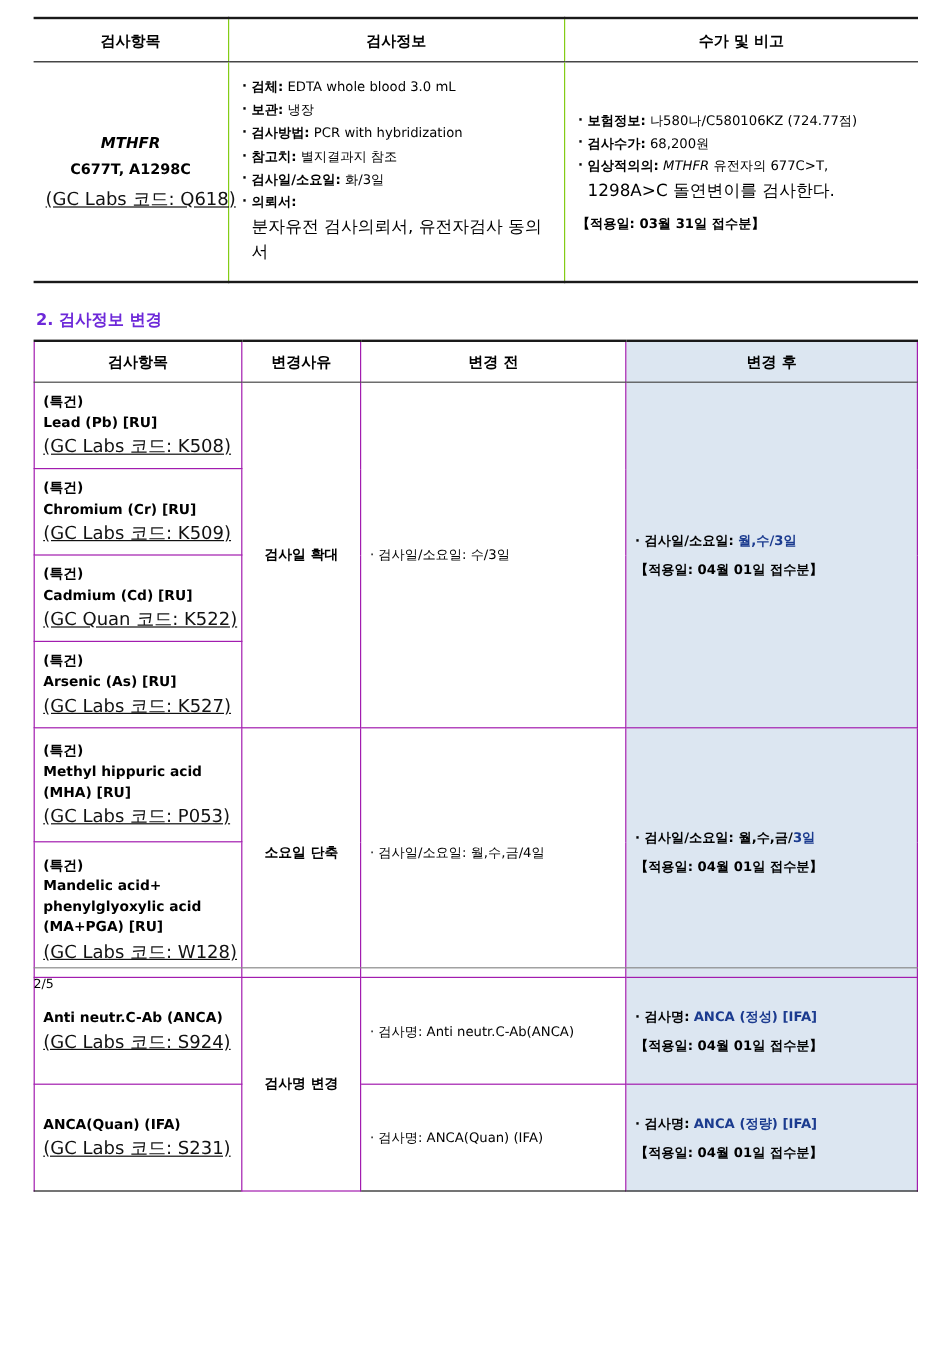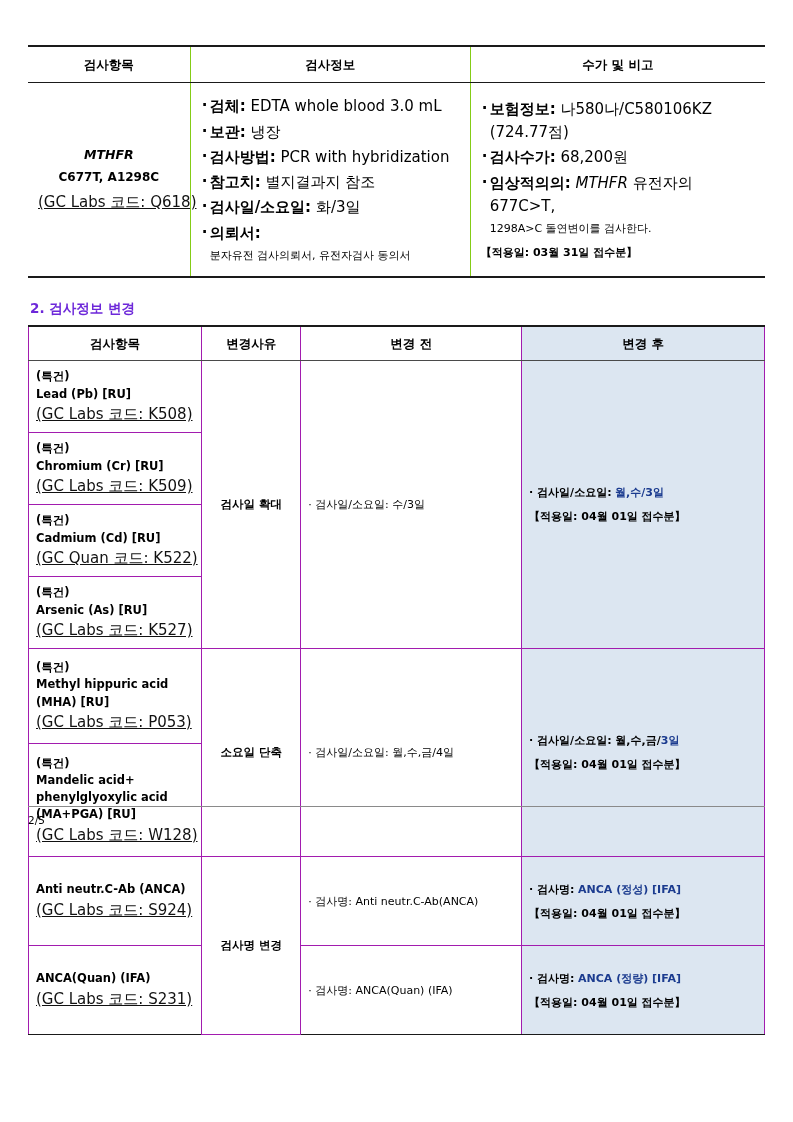--- a/index.html
+++ b/index.html
@@ -11,21 +11,21 @@
     width: 793px;
     height: 1122px;
     font-family: "DejaVu Sans", "Liberation Sans", sans-serif;
     color: #000000;
     position: relative;
   }
   .page {
     width: 793px;
     height: 848px;
     box-sizing: border-box;
-    padding: 45px 28px 0 28px;
+    padding: 14px 28px 0 28px;
     position: relative;
   }
 
   table {
     border-collapse: collapse;
     width: 100%;
     table-layout: fixed;
   }
   td, th {
     border: 1px solid #a21caf;
@@ -74,36 +74,36 @@
   .code {
     font-size: 15px;
     text-decoration: underline;
     color: #111;
     white-space: nowrap;
   }
   .bul {
     position: relative;
     padding-left: 9px;
     margin-bottom: 2px;
-    font-size: 15px;
+    font-size: 11px;
   }
   .bul:before {
     content: "\00B7";
     position: absolute;
     left: 1px;
     top: -1px;
     font-weight: bold;
   }
   .bul b { font-weight: bold; }
   .note {
     font-size: 11px;
     font-weight: bold;
     margin-top: 7px;
   }
-  .cont { padding-left: 9px; font-size: 11px; }
+  .cont { padding-left: 9px; font-size: 14px; }
   .ital { font-style: italic; }
 
   
   h2.sec {
     font-size: 13.5px;
     font-weight: bold;
     color: #6d28d9;
     margin: 22px 0 7px 2px;
   }
 

